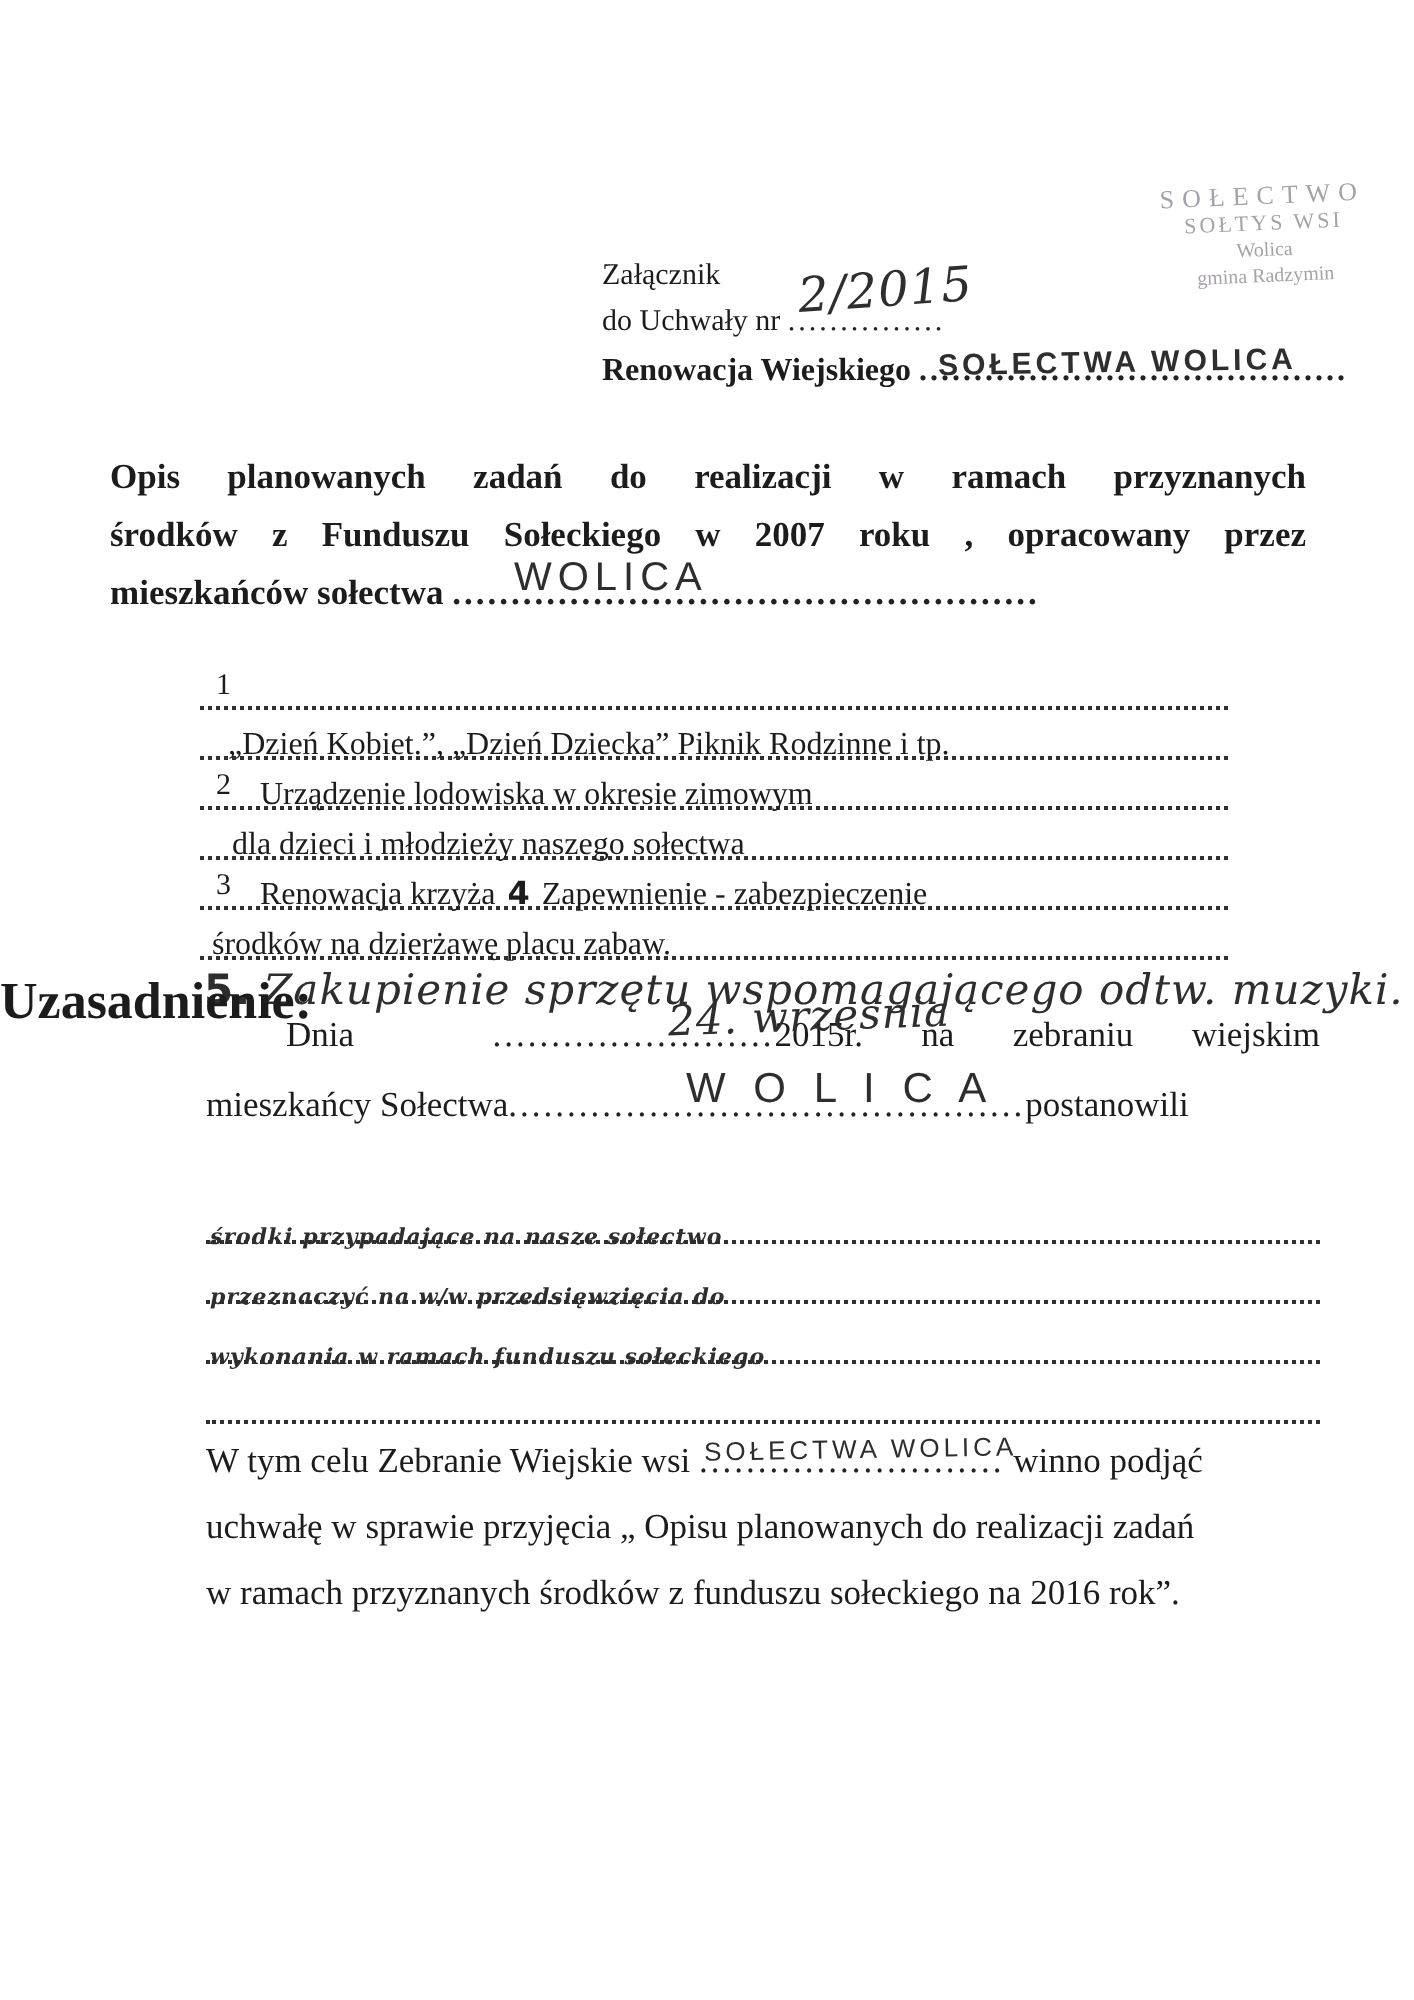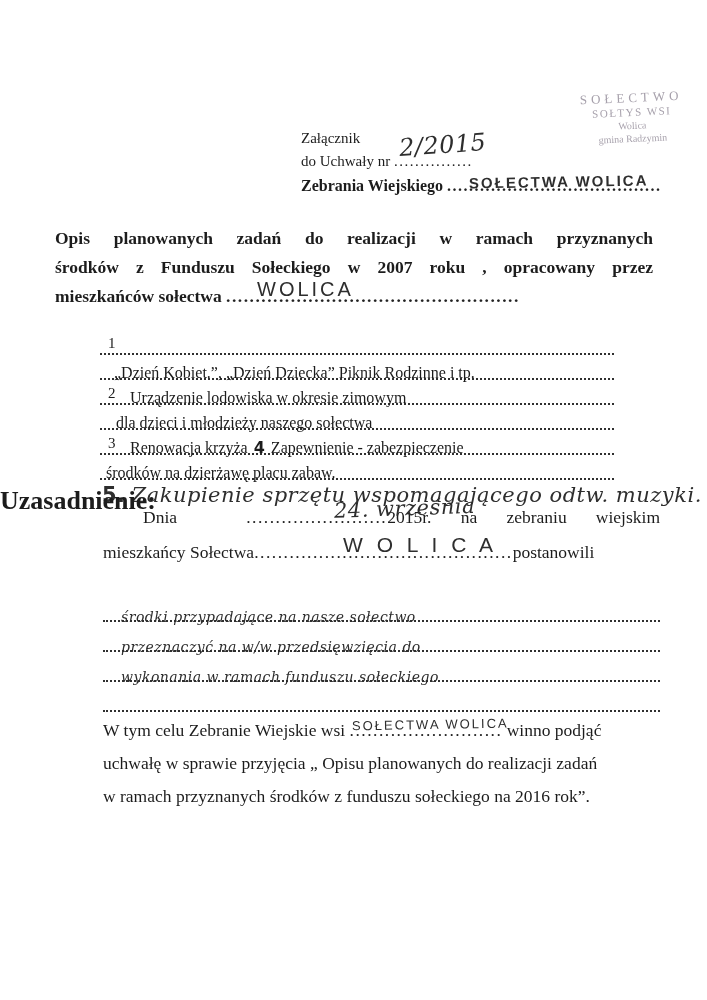--- a/index.html
+++ b/index.html
@@ -65,21 +65,21 @@
   
   .uz-heading{position:absolute;left:0;top:486px;width:622px;text-align:left;font-weight:bold;font-size:26px;}
   .datep{position:absolute;left:103px;top:500px;width:557px;font-size:17.5px;line-height:35px;}
   .datep .l1{text-indent:40px;position:relative;}
   .date-hw{position:absolute;left:88px;top:-8px;font-size:21px;transform:rotate(-2deg);}
   .datep .l2{position:relative;white-space:nowrap;}
   .vil-hw{position:absolute;left:240px;top:-8px;font-size:21px;letter-spacing:4px;}
   
   .hwbody{position:absolute;left:103px;top:592px;width:557px;}
   .hwrow{position:relative;height:28px;border-bottom:2px dotted #2f2f2f;}
-  .hwrow .thw{font-size:14px;bottom:-5px;left:18px;}
+  .hwrow .thw{font-size:11px;bottom:-5px;left:2px;font-weight:bold;}
   
   .closing{position:absolute;left:103px;top:714px;width:560px;font-size:17.5px;line-height:33px;}
   .closing .l1{white-space:nowrap;}
   .gapwrap{position:relative;display:inline-block;}
   .gap-hw{position:absolute;left:2px;top:-6px;font-size:13px;transform:rotate(-1deg);}
 </style>
 </head>
 <body>
 
 <div class="page">
@@ -91,21 +91,21 @@
     <div class="s4">gmina Radzymin</div>
   </div>
 
   <div class="hdr">
     <div class="row">Załącznik</div>
     <div class="row row2">
       <span>do Uchwały nr </span><span class="dots">...............</span>
       <span class="hw res-no">2/2015</span>
     </div>
     <div class="row row3">
-      <span>Zebrania Wiejskiego </span><span class="dots">.......................................</span>
+      <span>Renowacja Wiejskiego </span><span class="dots">.......................................</span>
       <span class="hw-caps assembly-hw">SOŁECTWA  WOLICA</span>
     </div>
   </div>
 
   <div class="intro">
     <div class="just">Opis planowanych  zadań do realizacji w ramach przyznanych</div>
     <div class="just">środków z Funduszu Sołeckiego w 2007 roku , opracowany przez</div>
     <div class="l3">
       <span>mieszkańców sołectwa </span><span class="dots">..................................................</span>
       <span class="hw-caps intro-hw">WOLICA</span>

